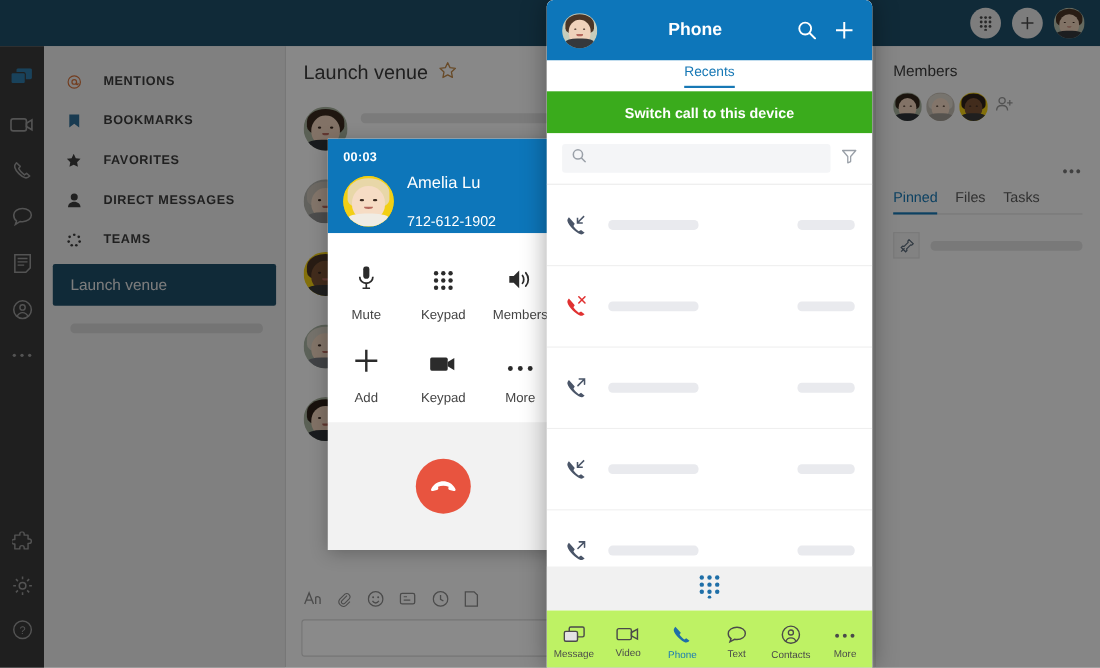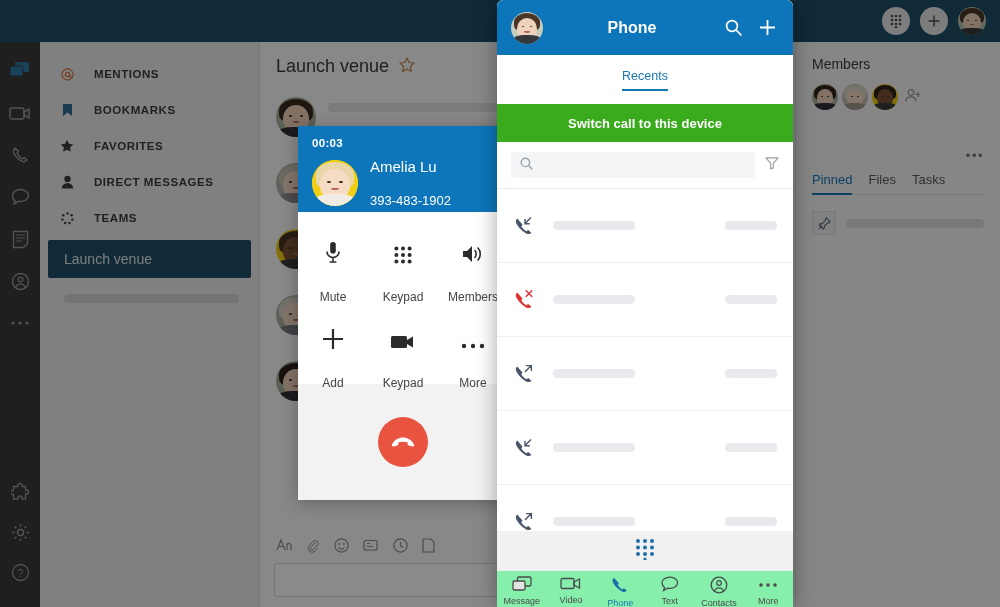--- a/index.html
+++ b/index.html
@@ -93,21 +93,21 @@
     z-index: 50; overflow: hidden;
   }
   .call-head { background: #0d76ba; color: #fff; padding: 11px 14px 16px 14px; height: 86px; }
   .call-timer { font-size: 11.5px; font-weight: bold; letter-spacing: .3px; }
   .call-who { display: flex; align-items: center; gap: 12px; margin-top: 9px; }
   .call-av { width: 46px; height: 46px; border-radius: 50%; overflow: hidden; flex: none; background: #f5d000; }
   .call-name { font-size: 15px; margin-bottom: 18px; }
   .call-num { font-size: 13px; }
   .call-body { background: #fff; padding-top: 28px; height: 172px; }
   .btn-grid { display: grid; grid-template-columns: repeat(3, 1fr); row-gap: 22px; }
-  .call-btn { display: flex; flex-direction: column; align-items: center; gap: 26px; }
+  .call-btn { display: flex; flex-direction: column; align-items: center; gap: 15px; }
   .call-btn-ic { height: 24px; display: flex; align-items: flex-end; }
   .call-btn-lb { font-size: 12px; color: #444; }
   .hangup-wrap { background: #f2f2f2; height: 116px; display: flex; align-items: center; justify-content: center; }
   .hangup {
     width: 50px; height: 50px; border-radius: 50%; background: #e8543f;
     display: flex; align-items: center; justify-content: center;
   }
 
   
   .phone-panel {
@@ -117,21 +117,21 @@
     border-radius: 6px 6px 0 0;
     display: flex; flex-direction: column; overflow: hidden;
   }
   .pp-head {
     background: #0d76ba; height: 55px; display: flex; align-items: center;
     padding: 0 14px; gap: 10px; border-radius: 6px 6px 0 0;
   }
   .pp-av { width: 32px; height: 32px; border-radius: 50%; overflow: hidden; flex: none; }
   .pp-title { flex: 1; text-align: center; color: #fff; font-size: 16px; font-weight: bold; }
   .pp-head-ic { width: 24px; display: flex; justify-content: center; }
-  .pp-tabs { display: flex; height: 49px; background: #fff; }
+  .pp-tabs { display: flex; height: 28px; background: #fff; }
   .pp-tab { flex: 1; display: flex; align-items: center; justify-content: center; font-size: 12.5px; color: #555; }
   .pp-tab.active { color: #1778b5; }
   .pp-tab.active > span { border-bottom: 2px solid #1778b5; padding-bottom: 6px; }
   .pp-switch {
     background: #3aab1c; color: #fff; font-weight: bold; font-size: 13px;
     height: 38px; display: flex; align-items: center; justify-content: center;
   }
   .pp-search-row { display: flex; align-items: center; gap: 10px; padding: 10px 14px; border-bottom: 1px solid #ececec; }
   .pp-search {
     flex: 1; height: 26px; background: #f4f5f7; border-radius: 3px;
@@ -143,21 +143,21 @@
     display: flex; align-items: center; gap: 16px;
     padding: 0 16px; height: 74px; border-bottom: 1px solid #efefef;
   }
   .pp-item-ic { width: 24px; display: flex; justify-content: center; flex: none; }
   .pp-item-main { flex: 1; }
   .pp-item-main .ghost-line { background: #e9eaee; width: 82px; }
   .pp-item-time { width: 52px; }
   .pp-item-time .ghost-line { background: #e9eaee; }
   .pp-dialpad-wrap { height: 40px; display: flex; align-items: center; justify-content: center; background: #f1f1f1; }
   .pp-nav {
-    height: 36px; background: #86efac; display: flex; align-items: flex-start;
+    height: 52px; background: #bef264; display: flex; align-items: center;
     padding-top: 5px;
   }
   .pp-nav-item { flex: 1; display: flex; flex-direction: column; align-items: center; gap: 4px; }
   .pp-nav-lb { font-size: 9px; color: #4a4a4a; }
   .pp-nav-item.active .pp-nav-lb { color: #1778b5; }
 
   
   .face { width: 100%; height: 100%; position: relative; }
   .face .skin { position: absolute; left: 18%; top: 20%; width: 64%; height: 68%; border-radius: 50% 50% 45% 45%; }
   .face .hair { position: absolute; left: 8%; top: 4%; width: 84%; height: 58%; border-radius: 50% 50% 30% 30%; }
@@ -514,21 +514,21 @@
               <div class="hair" style="background:#e8d7a8"></div>
               <div class="skin" style="background:#f6dcc4"></div>
               <div class="eye l"></div>
               <div class="eye r"></div>
               <div class="mouth"></div>
               <div class="body" style="background:#f0ece4"></div>
             </div>
         </div>
         <div>
           <div class="call-name">Amelia Lu</div>
-          <div class="call-num">393-483-1902</div>
+          <div class="call-num">712-612-1902</div>
         </div>
       </div>
     </div>
     <div class="call-body">
       <div class="btn-grid">
         <div class="call-btn">
           <span class="call-btn-ic">
             <svg width="14" height="22" viewBox="0 0 14 22">
                 <rect x="4.2" y="0" width="5.6" height="11.5" rx="2.8" fill="#2b2b2b"></rect>
                 <path d="M1 9.5c0 3.4 2.6 6 6 6s6-2.6 6-6" fill="none" stroke="#2b2b2b" stroke-width="1.6"></path>

